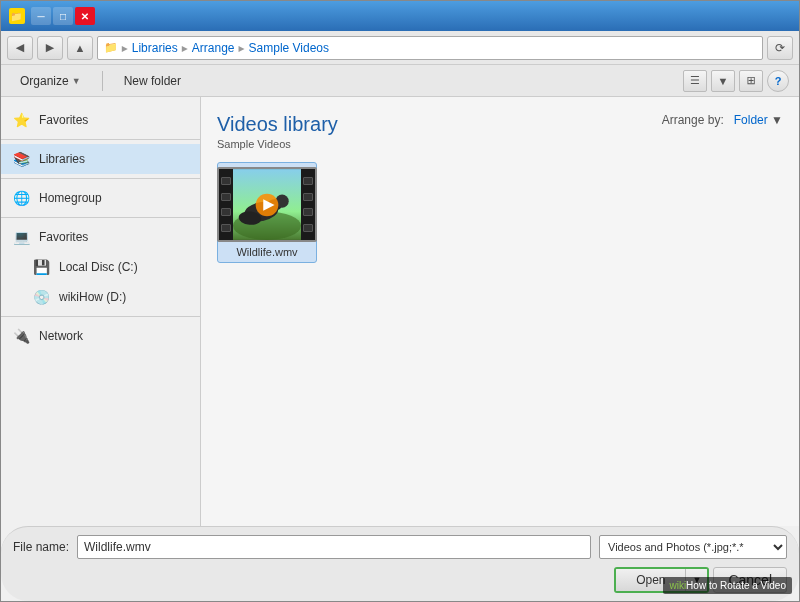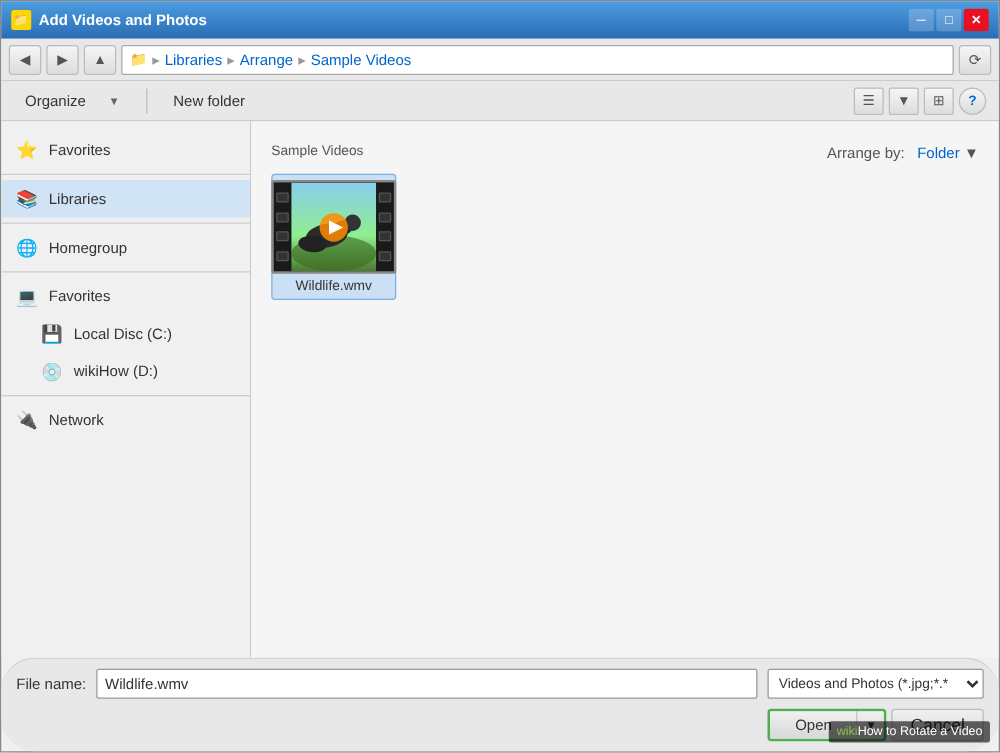--- a/index.html
+++ b/index.html
@@ -149,21 +149,21 @@
       display: flex;
       align-items: center;
       padding: 0 10px;
       gap: 8px;
       border-bottom: 1px solid #ccc;
       flex-shrink: 0;
     }
     .toolbar-btn {
       display: flex;
       align-items: center;
-      gap: 18px;
+      gap: 3px;
       padding: 3px 8px;
       background: transparent;
       border: 1px solid transparent;
       border-radius: 3px;
       cursor: pointer;
       font-size: 12px;
       color: #333;
     }
     .toolbar-dropdown { font-size: 9px; color: #666; }
     .toolbar-sep {
@@ -378,21 +378,21 @@
       flex: 1;
       height: 24px;
       border: 1px solid #999;
       background: white;
       padding: 0 6px;
       font-size: 12px;
       color: #333;
       border-radius: 2px;
     }
     .filetype-select {
-      width: 173px;
+      width: 188px;
       height: 24px;
       border: 1px solid #999;
       background: white;
       padding: 0 4px;
       font-size: 11px;
       color: #333;
       border-radius: 2px;
       cursor: pointer;
     }
     .button-row {
@@ -451,21 +451,20 @@
     }
   </style>
 </head>
 <body>
 
 <div class="window-wrapper">
   <div class="window">
 
     <div class="titlebar">
       <div class="titlebar-icon">📁</div>
-      <span class="titlebar-title">Add Videos and Photos</span>
       <div class="titlebar-controls">
         <div class="titlebar-btn minimize">─</div>
         <div class="titlebar-btn maximize">□</div>
         <div class="titlebar-btn close">✕</div>
       </div>
     </div>
 
     <div class="addressbar">
       <div class="nav-btn">◀</div>
       <div class="nav-btn">▶</div>
@@ -537,20 +536,21 @@
       </div>
 
       <div class="file-area">
         <div class="file-area-header">
           <div class="arrange-by">
             <span>Arrange by:</span>
             &nbsp;
             <span class="arrange-by-link">Folder</span>
             <span>▼</span>
           </div>
+          <div class="file-area-title">Videos library</div>
           <div class="file-area-subtitle">Sample Videos</div>
         </div>
         <div class="file-grid">
           <div class="file-item selected">
             <div class="file-thumbnail">
               <div class="film-strip-left">
                 <div class="film-hole"></div>
                 <div class="film-hole"></div>
                 <div class="film-hole"></div>
                 <div class="film-hole"></div>

